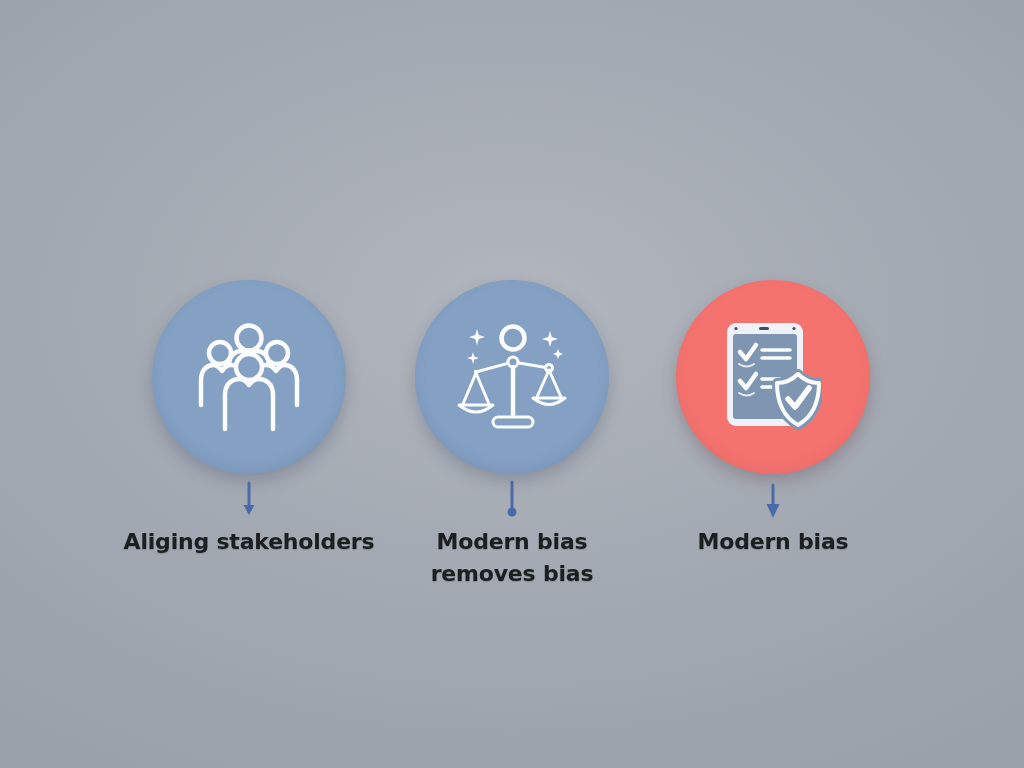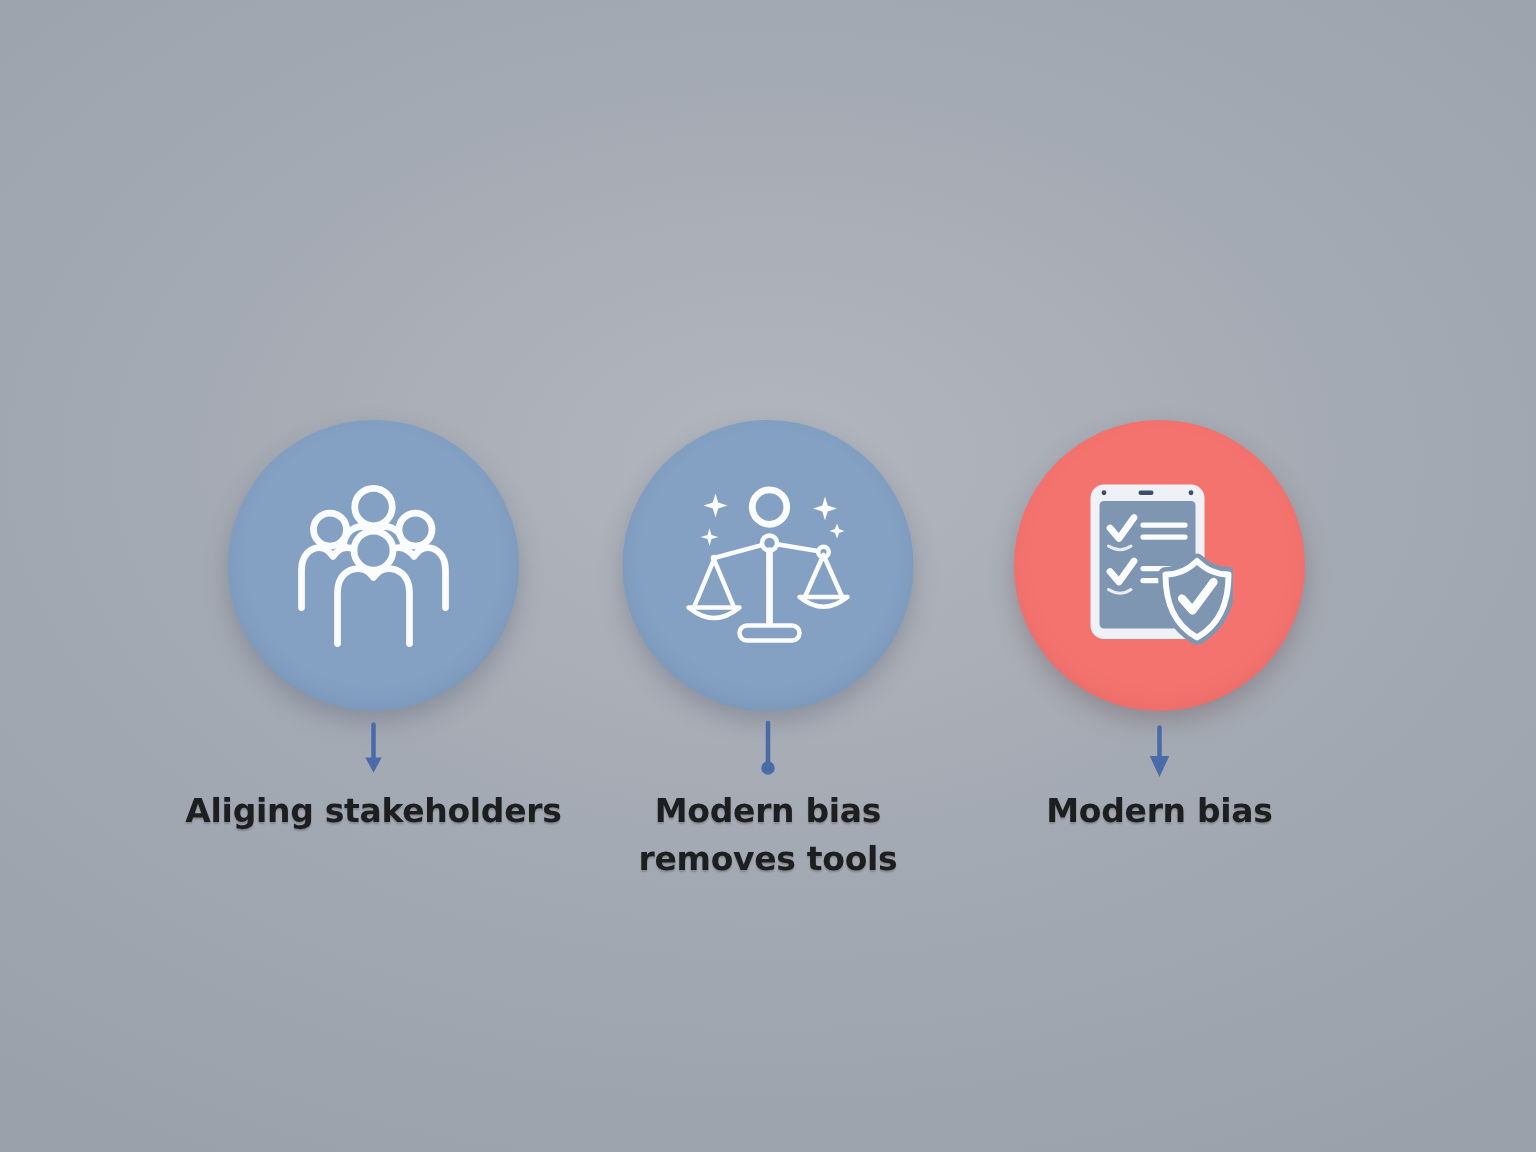--- a/index.html
+++ b/index.html
@@ -111,21 +111,21 @@
         <path class="spark" d="M31,45 L32.3,49.6 L37,51 L32.3,52.4 L31,57 L29.7,52.4 L25,51 L29.7,49.6 Z"></path>
         <path class="spark" d="M108,24 L109.8,30 L116,32 L109.8,34 L108,40 L106.2,34 L100,32 L106.2,30 Z"></path>
         <path class="spark" d="M116,42 L117.4,45.6 L121,47 L117.4,48.4 L116,52 L114.6,48.4 L111,47 L114.6,45.6 Z"></path>
       </svg>
     </div>
     <svg class="arrow" width="24" height="40" viewBox="0 0 24 40">
       <line class="ln" x1="12" y1="2" x2="12" y2="28"></line>
       <circle class="hd" cx="12" cy="32" r="4.5"></circle>
     </svg>
     <div class="label">Modern bias</div>
-    <div class="label second">removes tools</div>
+    <div class="label second">removes bias</div>
   </div>
 
   <div class="col col-3">
     <div class="circle red">
       <svg width="98" height="112" viewBox="0 0 98 112">
 
         <rect class="tab-frame" x="3" y="2" width="76" height="103" rx="9"></rect>
         <rect class="tab-screen" x="9" y="13" width="64" height="85" rx="3"></rect>
         <rect class="tab-dash" x="35" y="6" width="10" height="3" rx="1.5"></rect>
         <circle class="tab-dash" cx="12" cy="7.5" r="1.6"></circle>

